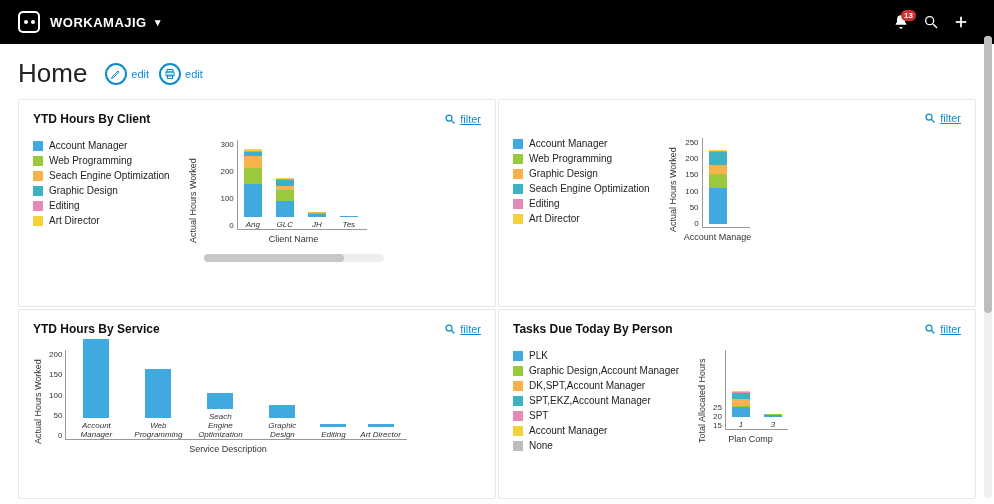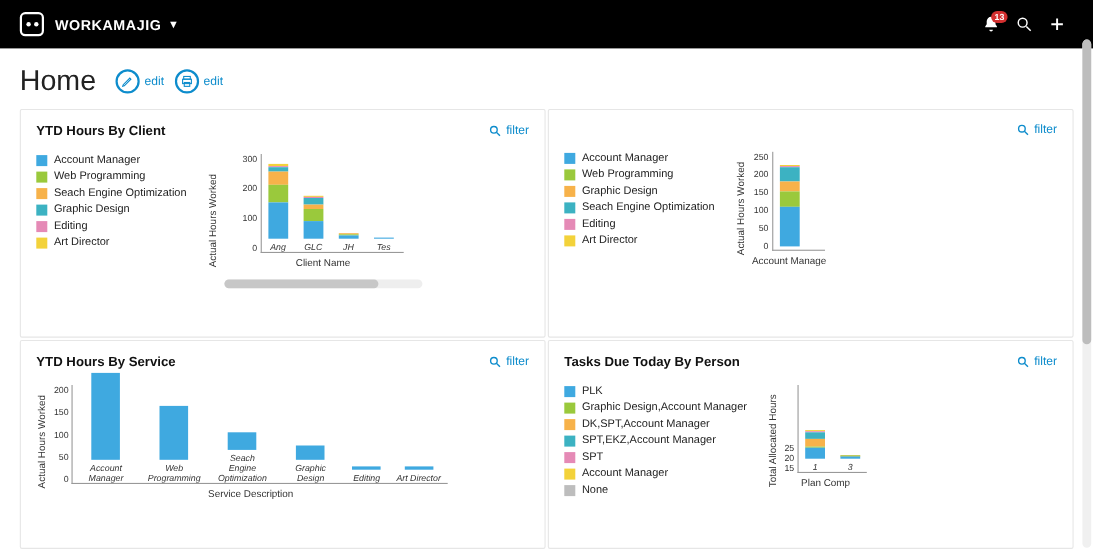--- a/index.html
+++ b/index.html
@@ -18,21 +18,21 @@
 .hdr-actions { display:flex; align-items:center; gap: 10px; }
 .hdr-btn { display:flex; align-items:center; gap:4px; cursor:pointer; }
 .hdr-circle { width:22px; height:22px; border:2px solid #0d8ccc; border-radius:50%; display:flex; align-items:center; justify-content:center; }
 .hdr-circle svg { width:12px; height:12px; }
 .hdr-label { color:#0d8ccc; font-size:11px; }
 .dashboard { display:grid; grid-template-columns: 1fr 1fr; gap: 2px; padding: 0 18px 12px 18px; height: calc(504px - 36px - 56px); overflow-y:auto; }
 .card { border: 1px solid #e6e6e6; border-radius: 2px; padding: 12px 14px 8px 14px; position:relative; background:#fff; }
 .card-head { display:flex; align-items:center; }
 .card-title { font-weight:bold; font-size:12px; color:#111; }
 .card-head-spacer { flex:1; }
-.filter-link { color:#0d8ccc; font-size:11px; display:flex; align-items:center; gap:4px; cursor:pointer; }
+.filter-link { color:#0d8ccc; font-size:11px; display:flex; align-items:center; gap:4px; cursor:pointer;text-decoration:underline; }
 .filter-link svg { width:12px; height:12px; }
 .card-body { display:flex; margin-top: 14px; gap: 18px; }
 .legend { display:flex; flex-direction:column; gap:4px; font-size:10px; color:#222; }
 .legend-item { display:flex; align-items:center; gap:6px; }
 .swatch { width:10px; height:10px; }
 .chart-zone { display:flex; gap:6px; }
 .y-axis-title { writing-mode: vertical-rl; transform: rotate(180deg); font-size:9px; color:#333; text-align:center; }
 .plot { display:flex; flex-direction:column; align-items:center; }
 .axes { display:flex; }
 .y-ticks { display:flex; flex-direction:column; justify-content:space-between; align-items:flex-end; font-size:8px; color:#333; padding-right:3px; }

